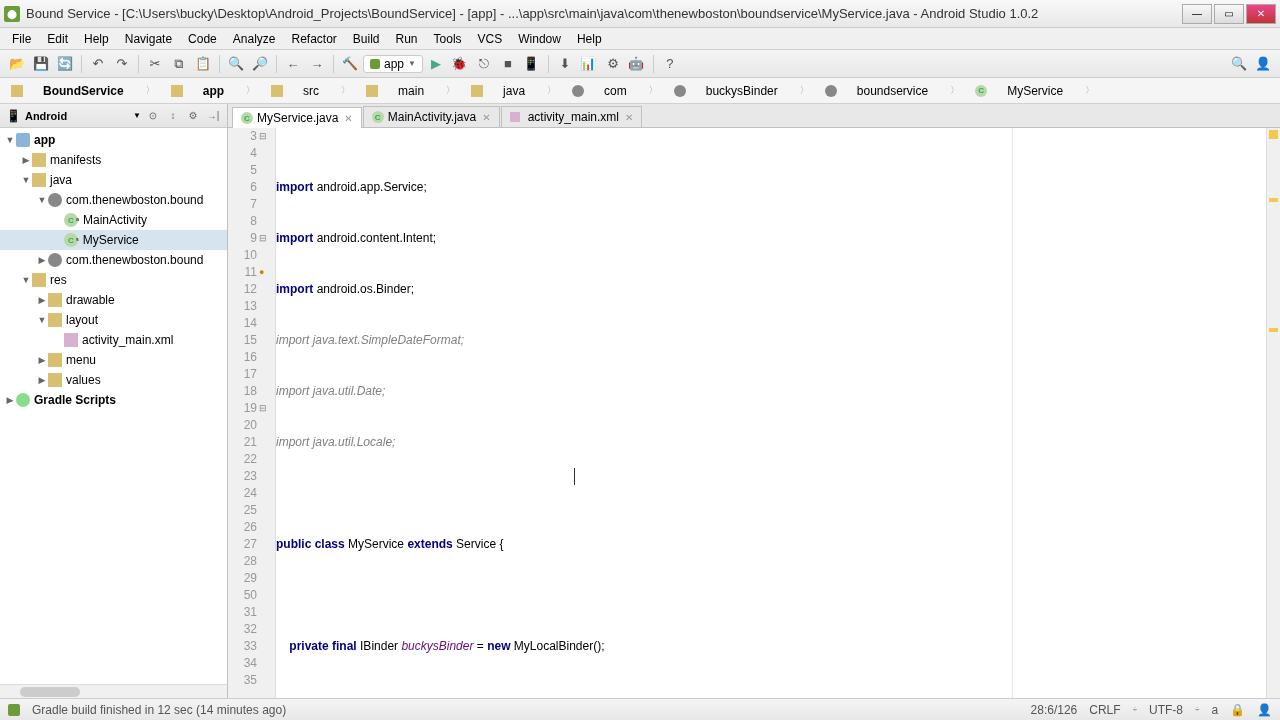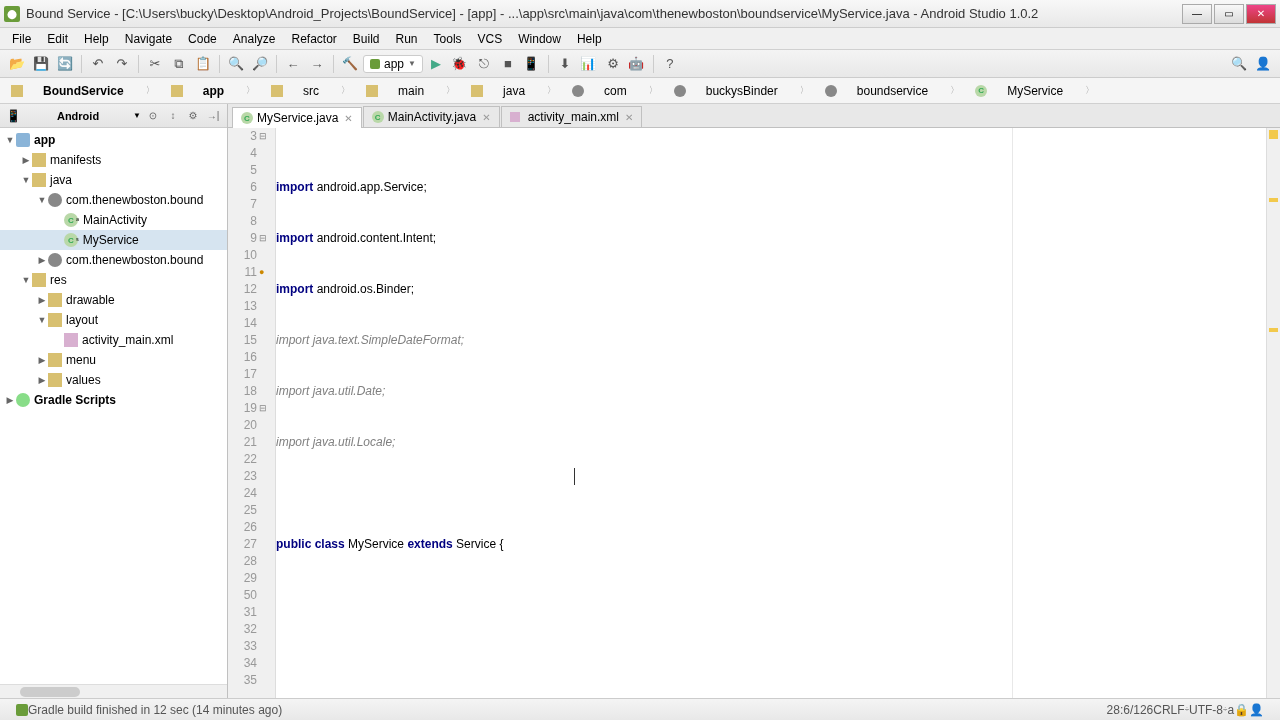--- a/index.html
+++ b/index.html
@@ -35,21 +35,21 @@
 .pkg-icon { background: #888; border-radius: 50%; }
 .class-icon-c { width: 12px; height: 12px; background: #b9d8a8; border-radius: 50%; display: flex; align-items: center; justify-content: center; font-size: 8px; color: #3a5; font-weight: bold; }
 .chev { color: #999; margin-left: 2px; font-size: 9px; }
 
 
 .main { flex: 1; display: flex; overflow: hidden; }
 
 
 .tool-left { width: 228px; display: flex; flex-direction: column; border-right: 1px solid #c0c0c0; background: #fff; }
 .tool-header { height: 24px; background: linear-gradient(#f0f0f0, #e4e4e4); border-bottom: 1px solid #ccc; display: flex; align-items: center; padding: 0 6px; gap: 4px; }
-.tool-header-title { flex: 1; font-weight: bold; font-size: 11px; margin-left: 32px; }
+.tool-header-title { flex: 1; font-weight: bold; font-size: 11px; }
 .tool-header-btn { width: 16px; height: 16px; display: flex; align-items: center; justify-content: center; cursor: pointer; color: #666; font-size: 10px; }
 .tree { flex: 1; overflow: auto; padding: 2px 0; font-size: 12px; }
 .tree-row { display: flex; align-items: center; height: 20px; padding-left: 4px; cursor: pointer; white-space: nowrap; }
 .tree-row.selected { background: #d6e4f0; }
 .tw { display: inline-block; width: 12px; text-align: center; color: #666; font-size: 9px; }
 .indent { display: inline-block; }
 .ti { width: 14px; height: 14px; margin-right: 4px; display: inline-flex; align-items: center; justify-content: center; }
 .mod-ico { background: #8ab4d8; border-radius: 2px; }
 .dir-ico { background: #d8c070; }
 .class-ico { background: #b9d8a8; border-radius: 50%; font-size: 8px; color: #3a5; font-weight: bold; }
@@ -79,21 +79,21 @@
 .code-cursor { position: absolute; width: 1px; height: 17px; background: #333; }
 
 .stripe { width: 14px; background: #f0f0f0; border-left: 1px solid #ddd; position: relative; }
 .stripe-mark { position: absolute; right: 2px; width: 9px; height: 4px; }
 .stripe-mark.warn { background: #f2c94c; }
 .stripe-box { position: absolute; top: 2px; right: 2px; width: 9px; height: 9px; background: #f2c94c; }
 
 @keyframes blink { 50% { opacity: 0; } }
 
 
-.status { height: 22px; background: linear-gradient(#f4f4f4, #e8e8e8); border-top: 1px solid #ccc; display: flex; align-items: center; padding: 0 16px; font-size: 11px; color: #555; }
+.status { height: 22px; background: linear-gradient(#f4f4f4, #e8e8e8); border-top: 1px solid #ccc; display: flex; align-items: center; padding: 0 8px; gap: 12px; font-size: 11px; color: #555; }
 .status .sp { flex: 1; }
 .status-ico { width: 12px; height: 12px; background: #6a9c3a; border-radius: 2px; }
 
 .hscroll { height: 14px; background: #f0f0f0; border-top: 1px solid #ddd; }
 .hscroll-thumb { width: 60px; height: 10px; background: #ccc; border-radius: 5px; margin: 2px 20px; }
 </style>
 </head>
 <body>
 
 <div class="titlebar">
@@ -375,20 +375,21 @@
         <div class="right-margin"></div>
         <div class="code-line"><span class="kw">import</span> android.app.Service;</div>
         <div class="code-line"><span class="kw">import</span> android.content.Intent;</div>
         <div class="code-line"><span class="kw">import</span> android.os.Binder;</div>
         <div class="code-line com">import java.text.SimpleDateFormat;</div>
         <div class="code-line com">import java.util.Date;</div>
         <div class="code-line com">import java.util.Locale;</div>
         <div class="code-line"></div>
         <div class="code-line"><span class="kw">public class</span> MyService <span class="kw">extends</span> Service {</div>
         <div class="code-line"></div>
+        <div class="code-line">    <span class="kw">private final</span> IBinder <span class="fld">buckysBinder</span> = <span class="kw">new</span> MyLocalBinder();</div>
         
         
         
         
         
         
         
         
         
         

